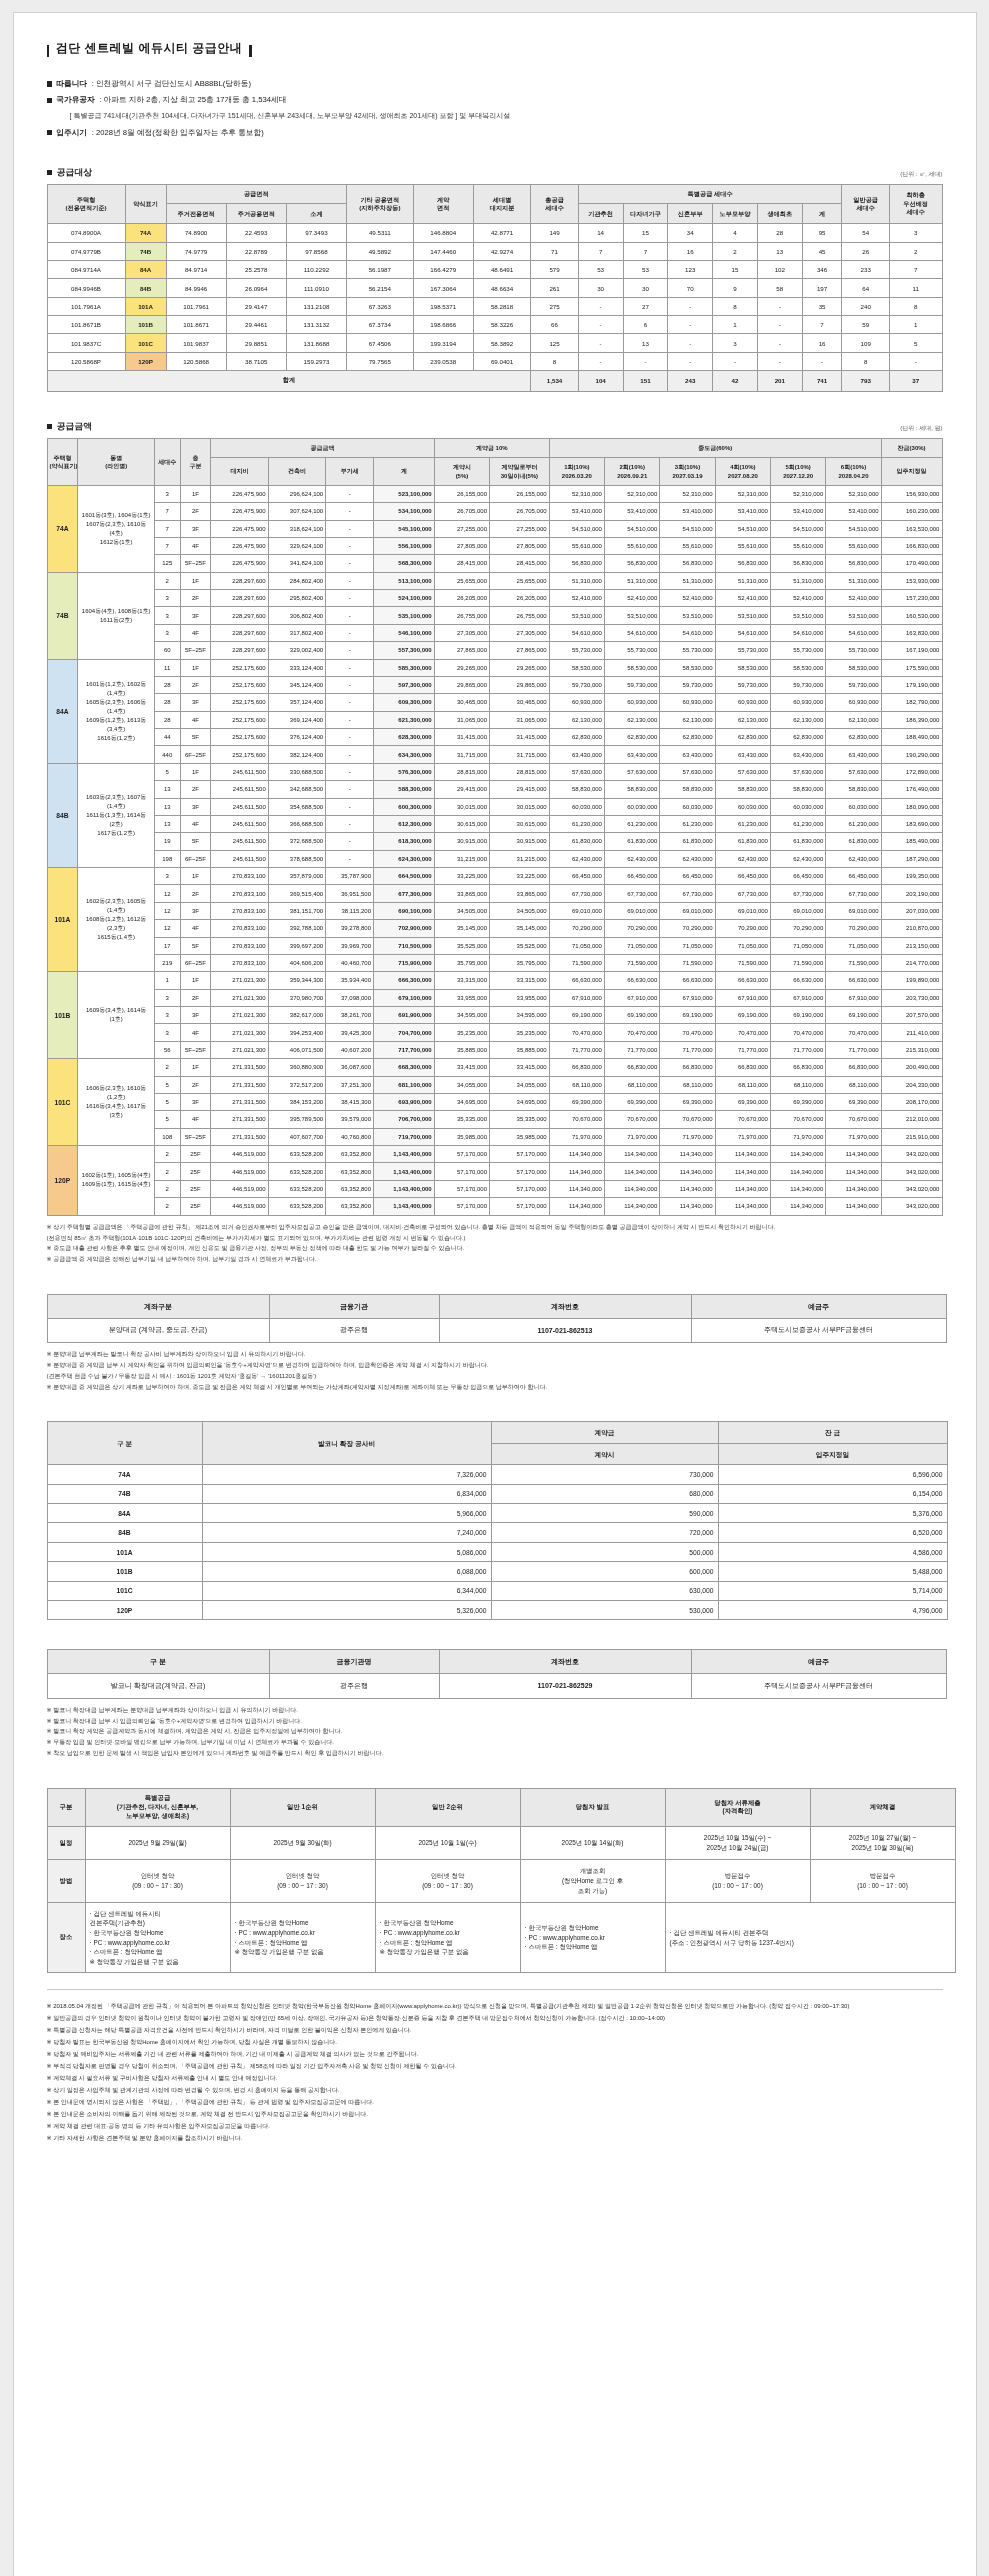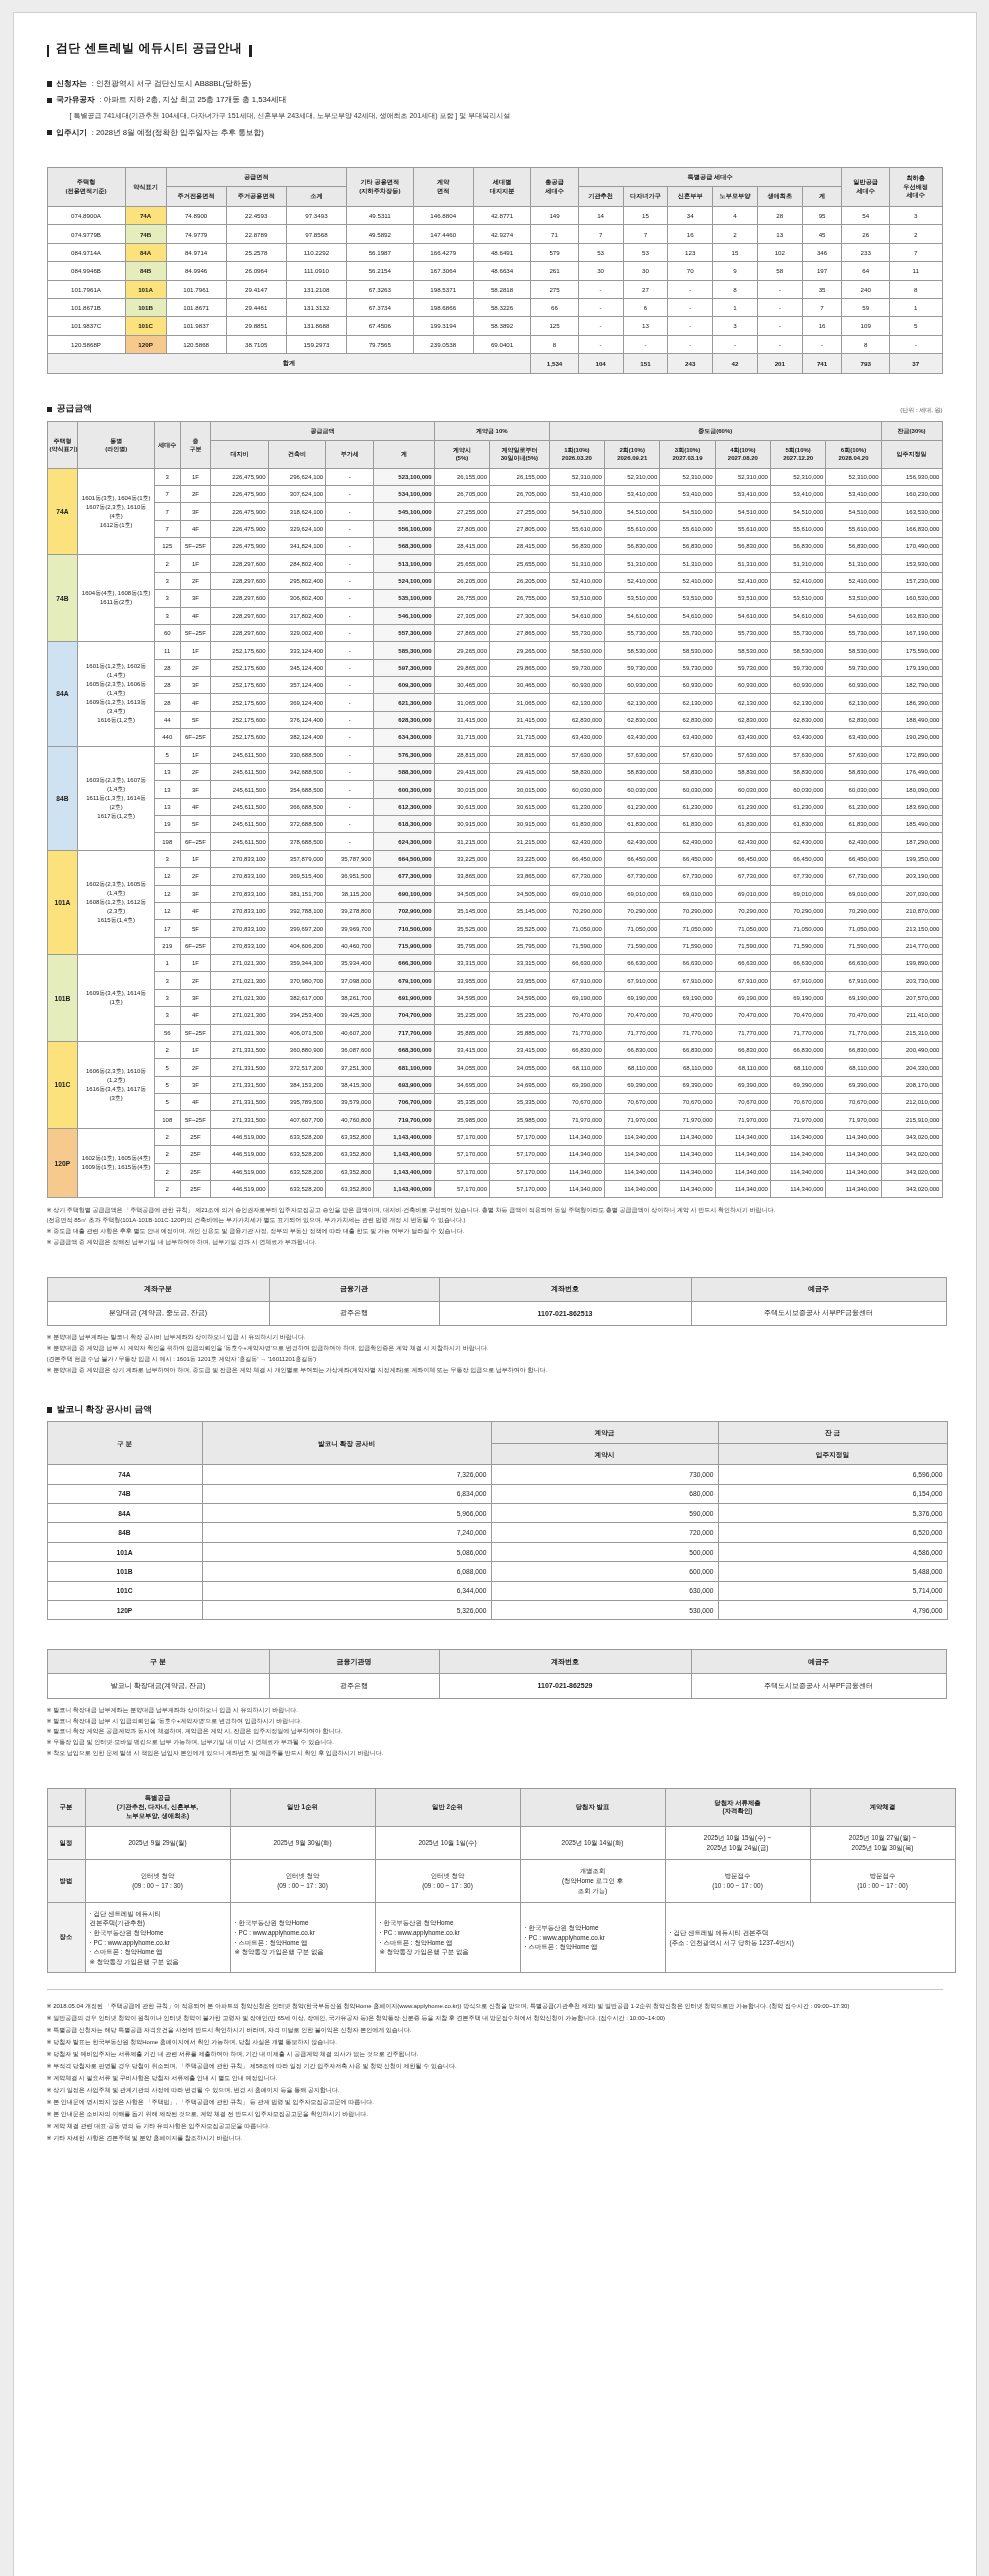--- a/index.html
+++ b/index.html
@@ -49,27 +49,31 @@
 
 <div class="page">
 
   <header class="doc-title">
     <span class="tbar"></span>
     <h1>검단 센트레빌 에듀시티 공급안내</h1>
     <span class="tbar"></span>
   </header>
 
   <section class="intro" id="intro">
-      <div class="intro-line"><b>신청자는</b> : 인천광역시 서구 검단신도시 AB88BL(당하동)</div>
+      <div class="intro-line"><b>따릅니다</b> : 인천광역시 서구 검단신도시 AB88BL(당하동)</div>
       <div class="intro-line"><b>국가유공자</b> : 아파트 지하 2층, 지상 최고 25층 17개동 총 1,534세대</div>
       <div class="intro-line sub">[ 특별공급 741세대(기관추천 104세대, 다자녀가구 151세대, 신혼부부 243세대, 노부모부양 42세대, 생애최초 201세대) 포함 ] 및 부대복리시설</div>
       <div class="intro-line"><b>입주시기</b> : 2028년 8월 예정(정확한 입주일자는 추후 통보함)</div>
     </section>
 
   <section class="sec">
+    <div class="sec-head">
+      <h2 class="sec-title">공급대상</h2>
+      <span class="unit-note">(단위 : ㎡, 세대)</span>
+    </div>
     <table class="tbl target-tbl">
       <colgroup>
         <col style="width:61px">
           <col style="width:32px">
         <col style="width:47px">
           <col style="width:47px">
           <col style="width:47px">
           <col style="width:52px">
           <col style="width:47px">
           <col style="width:45px">
@@ -1128,23 +1132,20 @@
     </table>
     <div class="notes">
         <div class="note">※ 분양대금 납부계좌는 발코니 확장 공사비 납부계좌와 상이하오니 입금 시 유의하시기 바랍니다.</div>
         <div class="note">※ 분양대금 중 계약금 납부 시 계약자 확인을 위하여 입금의뢰인을 '동호수+계약자명'으로 변경하여 입금하여야 하며, 입금확인증은 계약 체결 시 지참하시기 바랍니다.</div>
         <div class="note">(견본주택 현금 수납 불가 / 무통장 입금 시 예시 : 1601동 1201호 계약자 '홍길동' → '16011201홍길동')</div>
         <div class="note">※ 분양대금 중 계약금은 상기 계좌로 납부하여야 하며, 중도금 및 잔금은 계약 체결 시 개인별로 부여되는 가상계좌(계약자별 지정계좌)로 계좌이체 또는 무통장 입금으로 납부하여야 합니다.</div>
       </div>
   </section>
 
   <section class="sec">
-    <div class="sec-head">
-      <h2 class="sec-title">발코니 확장 공사비 금액</h2>
-    </div>
     <table class="tbl balcony-tbl">
       <colgroup>
           <col style="width:155px">
           <col style="width:289px">
           <col style="width:227px">
           <col style="width:229px">
         </colgroup>
       <thead>
         <tr>
           <th rowspan="2">구 분</th>

